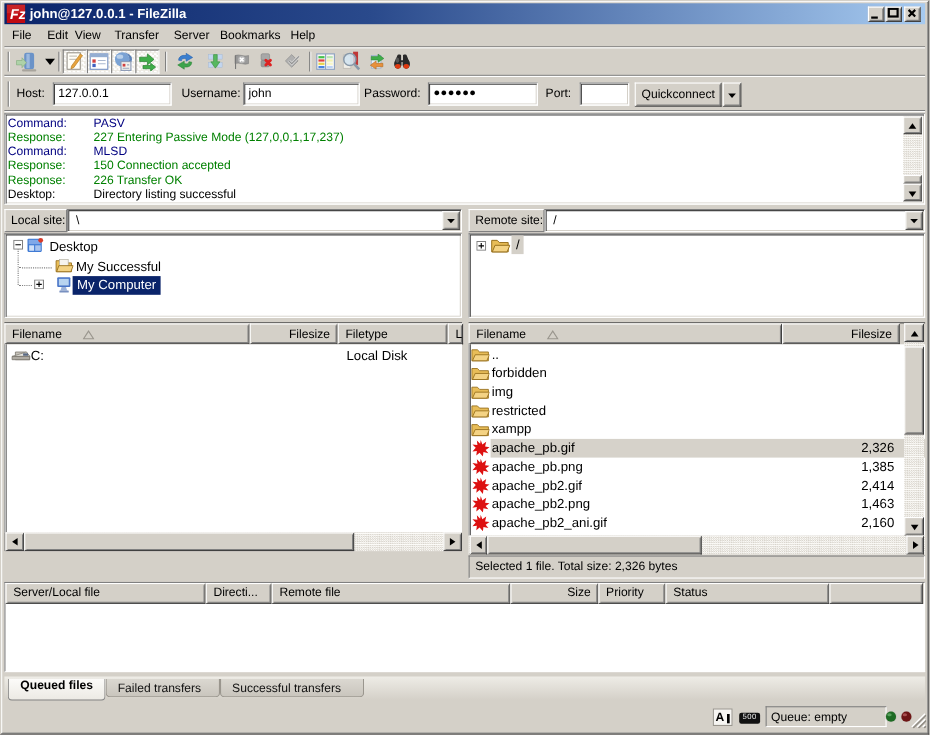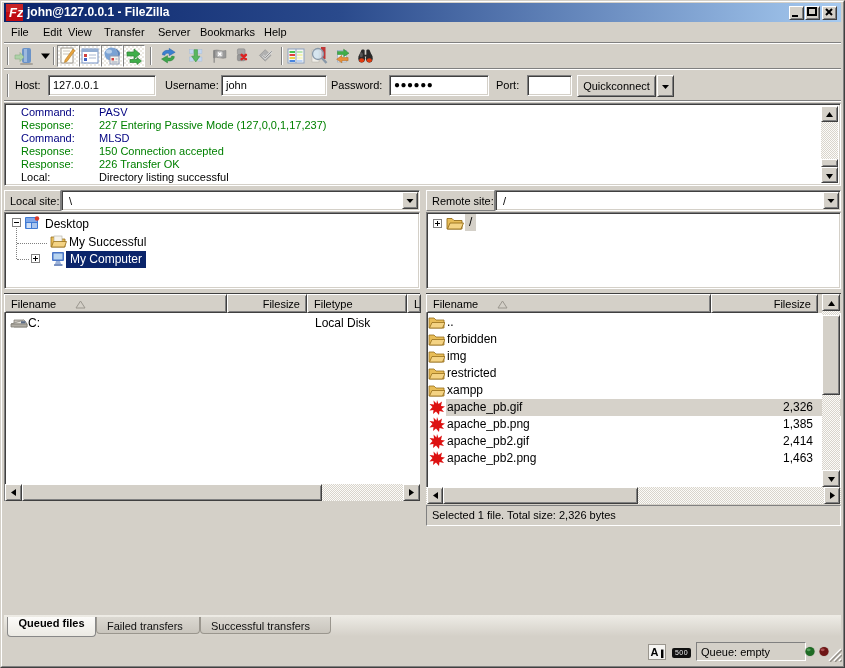--- a/index.html
+++ b/index.html
@@ -21,21 +21,21 @@
 .sbtrack { background:#fcfbf8; background-image:conic-gradient(#d8d4cc 25%, transparent 0 50%, #d8d4cc 0 75%, transparent 0); background-size:2px 2px; }
 .sbbtn { position:absolute; background:#d4d0c8; border:1px solid; border-color:#fff #404040 #404040 #fff; box-shadow:inset 1px 1px 0 #d4d0c8, inset -1px -1px 0 #808080; display:flex; align-items:center; justify-content:center; }
 .sbthumb { position:absolute; background:#d4d0c8; border:1px solid; border-color:#fff #404040 #404040 #fff; box-shadow:inset 1px 1px 0 #d4d0c8, inset -1px -1px 0 #808080; }
 
 .hseg { position:absolute; top:0; bottom:0; border:1px solid; border-color:#fff #404040 #404040 #fff; box-shadow:inset 1px 1px 0 #d4d0c8, inset -1px -1px 0 #808080; background:#d4d0c8; padding:3px 6px 0 6px; overflow:hidden; white-space:nowrap; }
 .row { position:absolute; left:0; width:100%; height:17px; }
 .fold { position:absolute; left:1px; top:0px; }
 .fimg { position:absolute; left:1px; top:0px; }
 .fn { position:absolute; left:20px; top:1px; }
 .fs { position:absolute; left:290px; width:96px; top:1px; text-align:right; }
-.logline { position:absolute; left:16px; height:13px;text-align:right; }
+.logline { position:absolute; left:2px; height:13px;text-align:right; }
 .logline .lv { position:absolute; left:78px; white-space:nowrap; }
 </style>
 </head>
 <body>
 <div id="win">
 
 <div class="abs" style="left:4px; top:3px; width:837px; height:19px; background:linear-gradient(to right,#0a246a 0%,#2a4a8c 40%,#a6caf0 100%);"></div>
 <div class="abs" style="left:6px; top:4px; width:17px; height:17px;">
 <svg width="17" height="17">
 <rect x="0" y="0" width="17" height="17" fill="#bf0b12"></rect>
@@ -215,21 +215,21 @@
         </svg></div>
 </div>
 <div class="abs" style="left:4px; top:100px; width:837px; height:2px; border-top:1px solid #808080; border-bottom:1px solid #fff;"></div>
 
 <div class="abs sunken" style="left:4px; top:103px; width:837px; height:83px;">
   <div class="logline" style="top:2px; color:#000080;"><span>Command:</span><span class="lv">PASV</span></div>
   <div class="logline" style="top:15px; color:#008000;"><span>Response:</span><span class="lv">227 Entering Passive Mode (127,0,0,1,17,237)</span></div>
   <div class="logline" style="top:28px; color:#000080;"><span>Command:</span><span class="lv">MLSD</span></div>
   <div class="logline" style="top:41px; color:#008000;"><span>Response:</span><span class="lv">150 Connection accepted</span></div>
   <div class="logline" style="top:54px; color:#008000;"><span>Response:</span><span class="lv">226 Transfer OK</span></div>
-  <div class="logline" style="top:67px; color:#000;"><span>Local:</span><span class="lv">Directory listing successful</span></div>
+  <div class="logline" style="top:67px; color:#000;"><span>Desktop:</span><span class="lv">Directory listing successful</span></div>
 
   <div class="abs sbtrack" style="right:2px; top:2px; width:17px; bottom:2px;"></div>
   <div class="sbbtn" style="right:2px; top:2px; width:17px; height:16px;">
         <svg width="9" height="9">
           <path d="M4.5 2 L8 7 L1 7 Z" fill="#000"></path>
         </svg>
       </div>
   <div class="sbthumb" style="right:2px; top:55px; width:17px; height:8px;"></div>
   <div class="sbbtn" style="right:2px; bottom:2px; width:17px; height:16px;">
         <svg width="9" height="9">
@@ -400,20 +400,27 @@
         <span class="fn">apache_pb2.gif</span>
         <span class="fs">2,414</span>
       </div>
   <div class="row" style="top:137px;">
         <svg class="fimg" width="18" height="16">
           <path d="M9 1 L10.5 5 L14 2.5 L13 7 L17 7.5 L13.5 10 L16 13 L11.5 12 L11 16 L8 12.5 L5 15 L5.5 11 L1.5 11.5 L4.5 8 L1.5 5 L6 5.5 L5.5 1.5 L8.5 4.5 Z" fill="#dd1111"></path>
         </svg>
         <span class="fn">apache_pb2.png</span>
         <span class="fs">1,463</span>
       </div>
+  <div class="row" style="top:154px;">
+        <svg class="fimg" width="18" height="16">
+          <path d="M9 1 L10.5 5 L14 2.5 L13 7 L17 7.5 L13.5 10 L16 13 L11.5 12 L11 16 L8 12.5 L5 15 L5.5 11 L1.5 11.5 L4.5 8 L1.5 5 L6 5.5 L5.5 1.5 L8.5 4.5 Z" fill="#dd1111"></path>
+        </svg>
+        <span class="fn">apache_pb2_ani.gif</span>
+        <span class="fs">2,160</span>
+      </div>
 </div>
 
 <div class="abs" style="left:822px; top:294px; width:18px; height:193px;">
   <div class="abs sbtrack" style="left:0; right:0; top:0; bottom:0;"></div>
   <div class="sbbtn" style="left:0; top:0; width:18px; height:17px;">
         <svg width="9" height="9" style="margin-top:1px;">
           <path d="M4.5 2 L8 7 L1 7 Z" fill="#000"></path>
         </svg>
       </div>
   <div class="sbthumb" style="left:0; top:21px; width:18px; height:80px;"></div>
@@ -434,20 +441,31 @@
   <div class="sbthumb" style="left:17px; top:0; width:195px; height:17px;"></div>
   <div class="sbbtn" style="right:1px; top:0; width:16px; height:17px;">
         <svg width="9" height="9">
           <path d="M2 1 L7 4.5 L2 8 Z" fill="#000"></path>
         </svg>
       </div>
 </div>
 
 <div class="abs" style="left:426px; top:505px; width:415px; height:21px; border:1px solid; border-color:#808080 #fff #fff #808080; background:#d4d0c8; padding:3px 0 0 5px;">Selected 1 file. Total size: 2,326 bytes</div>
 
+<div id="queue" class="abs" style="left:4px; top:529px; width:837px; height:82px; border:1px solid; border-color:#808080 #fff #fff #808080; background:#fff;">
+  <div class="abs" style="left:0; top:0; width:835px; height:19px; background:#d4d0c8;">
+    <div class="hseg" style="left:0; width:182px; padding-top:2px;">Server/Local file</div>
+    <div class="hseg" style="left:182px; width:60px; padding-top:2px;">Directi...</div>
+    <div class="hseg" style="left:242px; width:217px; padding-top:2px;">Remote file</div>
+    <div class="hseg" style="left:459px; width:80px; padding-top:2px; text-align:right;">Size</div>
+    <div class="hseg" style="left:539px; width:61px; padding-top:2px;">Priority</div>
+    <div class="hseg" style="left:600px; width:149px; padding-top:2px;">Status</div>
+    <div class="hseg" style="left:749px; width:85px; padding-top:2px;"></div>
+  </div>
+</div>
 
 <div id="tabs" class="abs" style="left:4px; top:615px; width:837px; height:25px; background:linear-gradient(#eeece6 0%, #d4d0c8 85%);">
   <div class="abs" style="left:3px; top:2px; width:89px; height:20px; background:linear-gradient(#fcfbf9,#eceae4); border:1px solid #888; border-top:none; border-radius:0 0 4px 4px; font-weight:bold; text-align:center; padding-top:0; z-index:2;">Queued files</div>
   <div class="abs" style="left:92px; top:2px; width:104px; height:17px; background:linear-gradient(#dbd8d1,#c9c5bd); border:1px solid #9a968e; border-top:none; border-radius:0 0 4px 4px; padding:3px 0 0 10px; color:#111;">Failed transfers</div>
   <div class="abs" style="left:196px; top:2px; width:131px; height:17px; background:linear-gradient(#dbd8d1,#c9c5bd); border:1px solid #9a968e; border-top:none; border-radius:0 0 4px 4px; padding:3px 0 0 10px; color:#111;">Successful transfers</div>
 </div>
 
 <div id="sbar" class="abs" style="left:4px; top:640px; width:837px; height:24px;">
   <div class="abs" style="left:644px; top:4px; width:18px; height:16px; background:#f6f5f2; border:1px solid #9a968e; text-align:center; font-weight:bold; font-size:11px; padding-top:1px;">A<span style="font-size:7px; font-weight:normal;">▐</span></div>
   <div class="abs" style="left:668px; top:8px; width:19px; height:10px; background:#111; border-radius:2px; color:#eee; font-size:7px; text-align:center; line-height:10px; letter-spacing:0.5px;">500</div>

